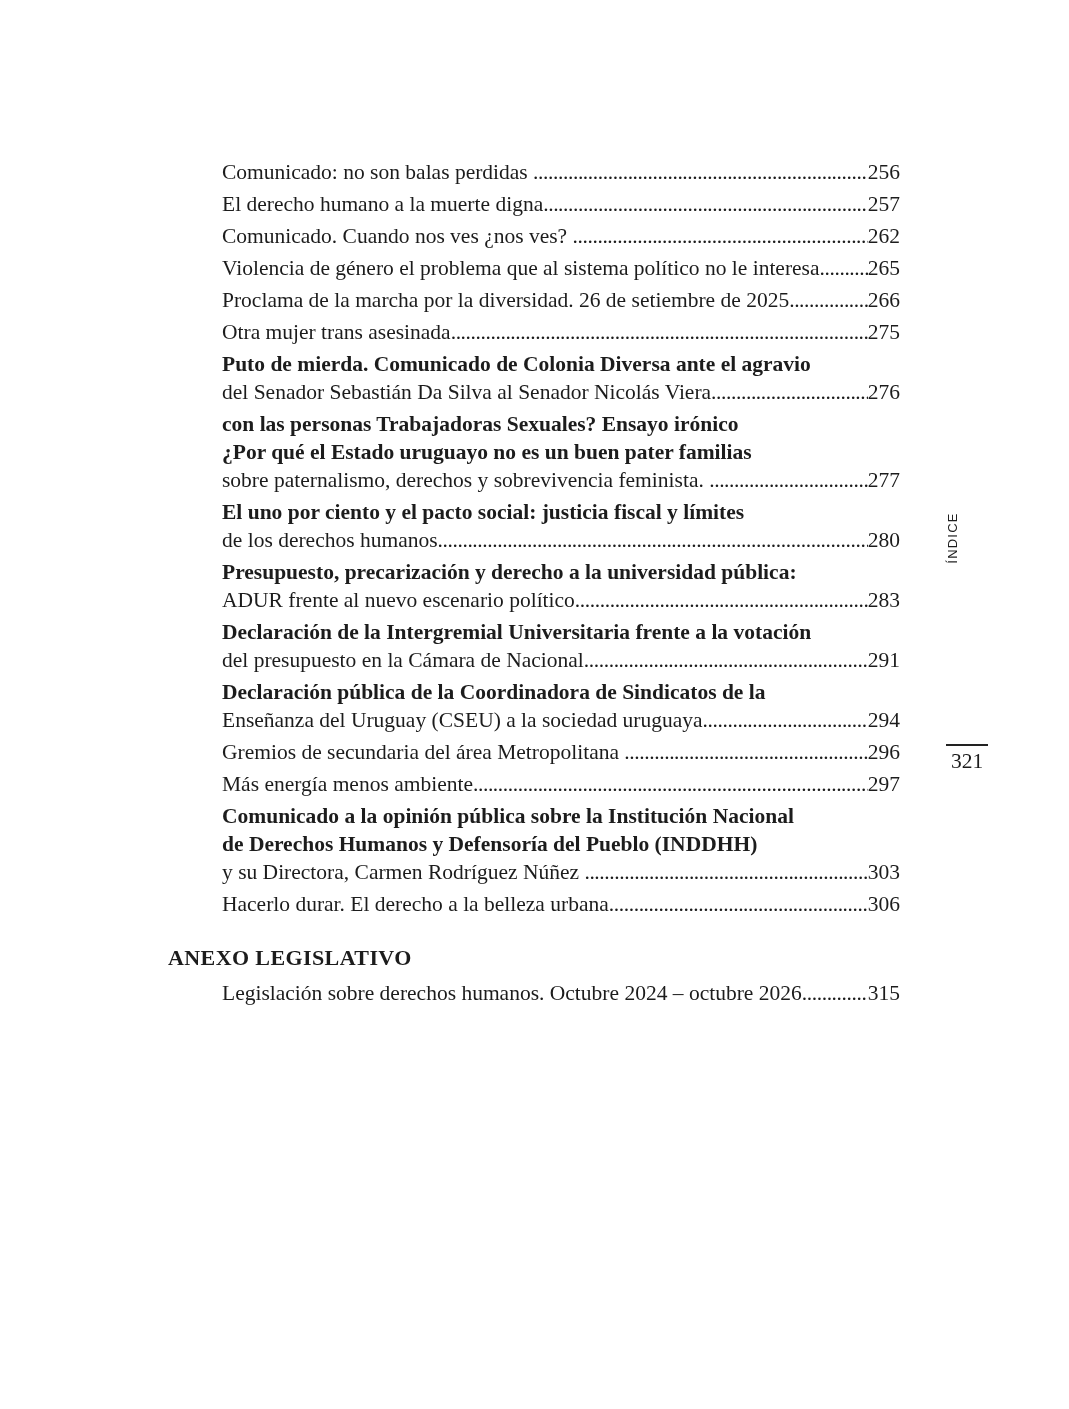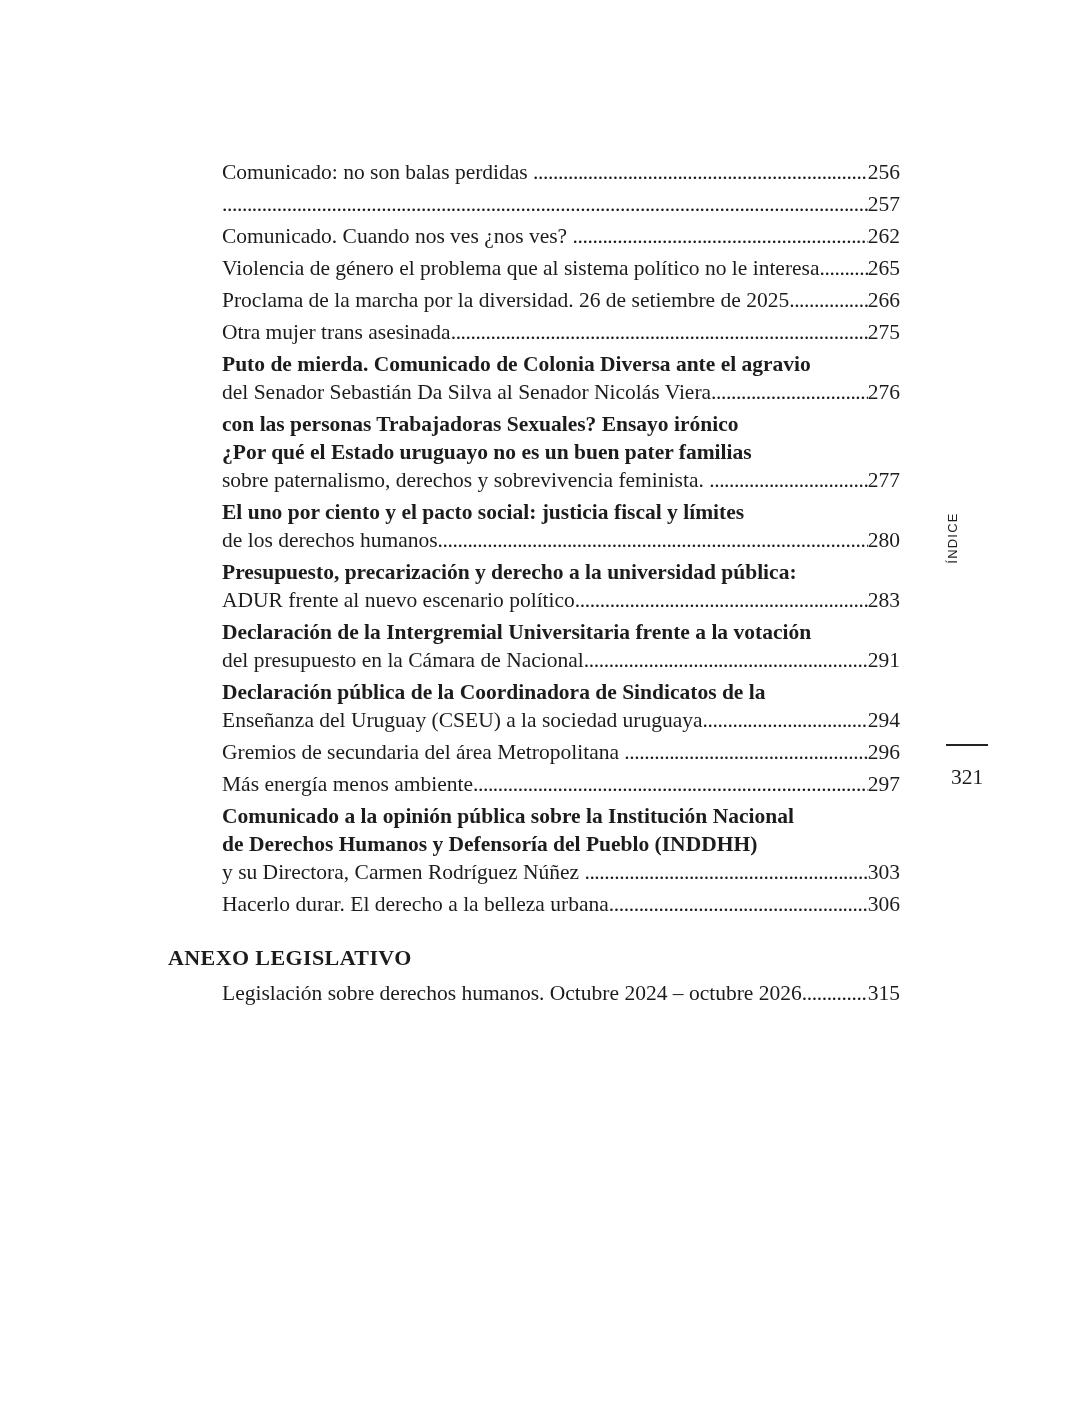--- a/index.html
+++ b/index.html
@@ -57,40 +57,41 @@
     letter-spacing: 1.2px;
     color: #1c1c1c;
     white-space: nowrap;
   }
   .folio {
     position: absolute;
     left: 946px;
     top: 744px;
     width: 42px;
     border-top: 2px solid #222222;
-    padding-top: 19px;
+    padding-top: 3px;
     text-align: center;
     font-size: 21.5px;
     line-height: 24px;
   }
 </style>
 </head>
 <body>
 
 <div class="content">
   <div id="toc-list">
       <div class="toc-entry">
         <div class="toc-row">
           <span class="toc-title">Comunicado: no son balas perdidas&nbsp;</span>
           <span class="dots"></span>
           <span class="pg">256</span>
         </div>
       </div>
       <div class="toc-entry">
         <div class="toc-row">
+          <span class="toc-title">El derecho humano a la muerte digna</span>
           <span class="dots"></span>
           <span class="pg">257</span>
         </div>
       </div>
       <div class="toc-entry">
         <div class="toc-row">
           <span class="toc-title">Comunicado. Cuando nos ves ¿nos ves?&nbsp;</span>
           <span class="dots"></span>
           <span class="pg">262</span>
         </div>

